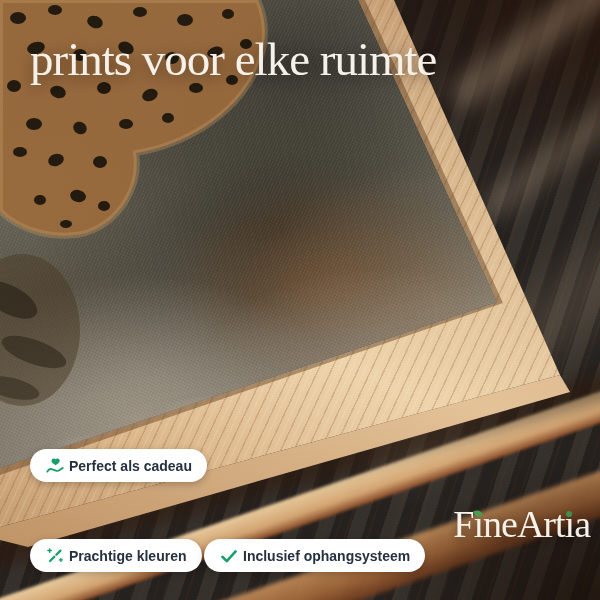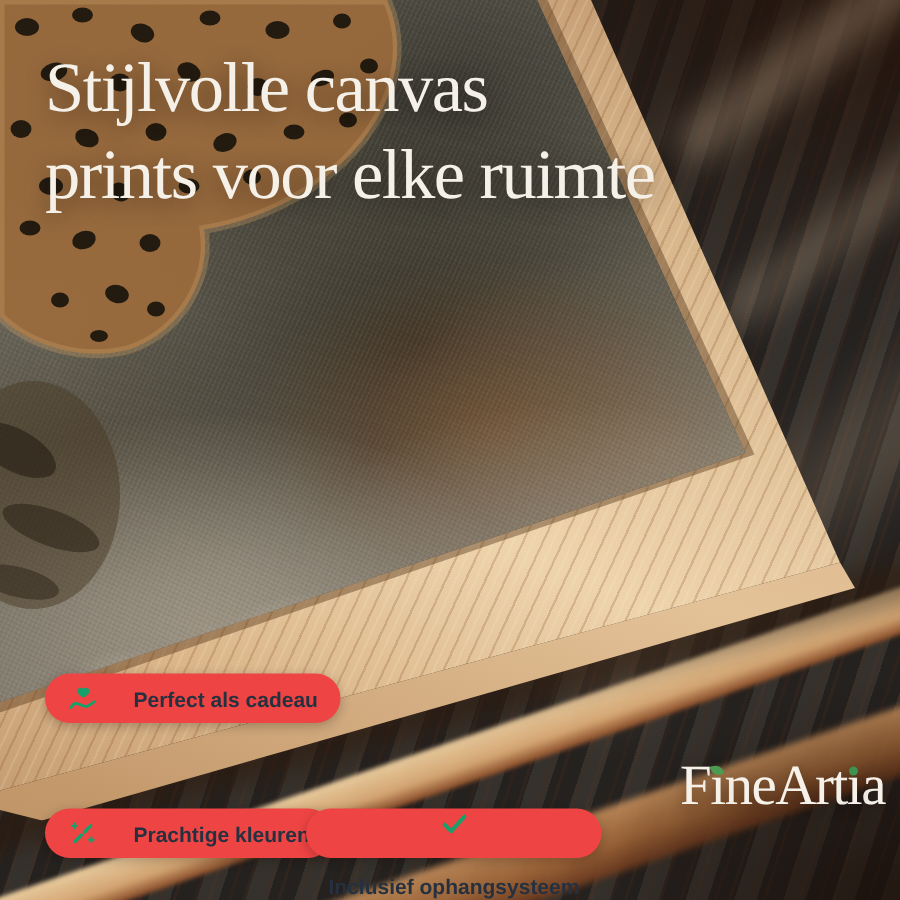--- a/index.html
+++ b/index.html
@@ -94,30 +94,30 @@
   }
   
   .headline{
     position:absolute;left:30px;top:30px;margin:0;
     font-family:"Liberation Serif",serif;font-weight:normal;
     font-size:47px;line-height:58px;letter-spacing:-1px;
     color:#f6f1e8;text-shadow:0 3px 16px rgba(10,10,10,.45);
   }
   
   .badge{
-    position:absolute;display:inline-flex;align-items:center;gap:24px;
-    height:33px;padding:0 15px;border-radius:17px;background:#ef4444;
+    position:absolute;display:inline-flex;align-items:center;gap:4px;
+    height:33px;padding:0 15px;border-radius:17px;background:#ffffff;
     box-shadow:0 2px 7px rgba(20,10,5,.25);
     font-size:14px;font-weight:bold;color:#263140;white-space:nowrap;
   }
   .badge .bicon{display:inline-flex;width:20px;height:20px;flex:none;}
   .b1{left:30px;top:449px;}
   .b2{left:30px;top:494px;}
   .b3{left:30px;top:539px;}
-  .b4{left:204px;top:539px;flex-direction:column;}
+  .b4{left:204px;top:539px;}
   
   .logo{
     position:absolute;right:10px;top:505px;
     font-family:"Liberation Serif",serif;font-size:38px;line-height:38px;
     letter-spacing:-1px;color:#f7f2e9;text-shadow:0 2px 10px rgba(20,10,5,.4);
     white-space:nowrap;
   }
   .logo .iwrap{position:relative;display:inline-block;}
   .logo .dot{position:absolute;left:50%;transform:translateX(-50%);top:6px;width:6px;height:6px;border-radius:50%;background:#3f9150;}
   .logo .dot.leaf{width:8px;height:7px;border-radius:0 80% 0 80%;transform:translateX(-50%) rotate(-18deg);background:#4c9b53;top:5px;}
@@ -177,21 +177,20 @@
         <ellipse cx="104" cy="206" rx="6" ry="5"></ellipse>
       <ellipse cx="66" cy="224" rx="6" ry="4"></ellipse>
     </g>
     <ellipse cx="22" cy="330" rx="58" ry="76" fill="#4a3a24" opacity="0.5"></ellipse>
     <ellipse cx="10" cy="300" rx="30" ry="14" fill="#201a10" opacity="0.55" transform="rotate(28 10 300)"></ellipse>
     <ellipse cx="34" cy="352" rx="34" ry="12" fill="#241c11" opacity="0.5" transform="rotate(20 34 352)"></ellipse>
     <ellipse cx="12" cy="388" rx="28" ry="10" fill="#241c11" opacity="0.45" transform="rotate(14 12 388)"></ellipse>
   </svg>
 
   <h1 class="headline">
-    <div>Stijlvolle canvas</div>
     <div>prints voor elke ruimte</div>
   </h1>
 
   <div class="badge b1">
     <span class="bicon">
       <svg width="20" height="20" viewBox="0 0 20 20">
         <path d="M10.6 9.2C7.9 7.6 6.3 6.1 6.5 4.4 6.7 2.8 8.7 1.9 10.1 2.9c.3.2.5.4.5.4s.2-.2.5-.4c1.4-1 3.4-.1 3.6 1.5.2 1.7-1.4 3.2-4.1 4.8z" fill="#18a06b"></path>
         <path d="M2.3 15.6c1.2-2.3 3-3.1 5-2.3l3.7 1.4c1.2.4 2.5.2 3.6-.6l3.1-2.2" fill="none" stroke="#18a06b" stroke-width="1.9" stroke-linecap="round"></path>
       </svg>
     </span>

